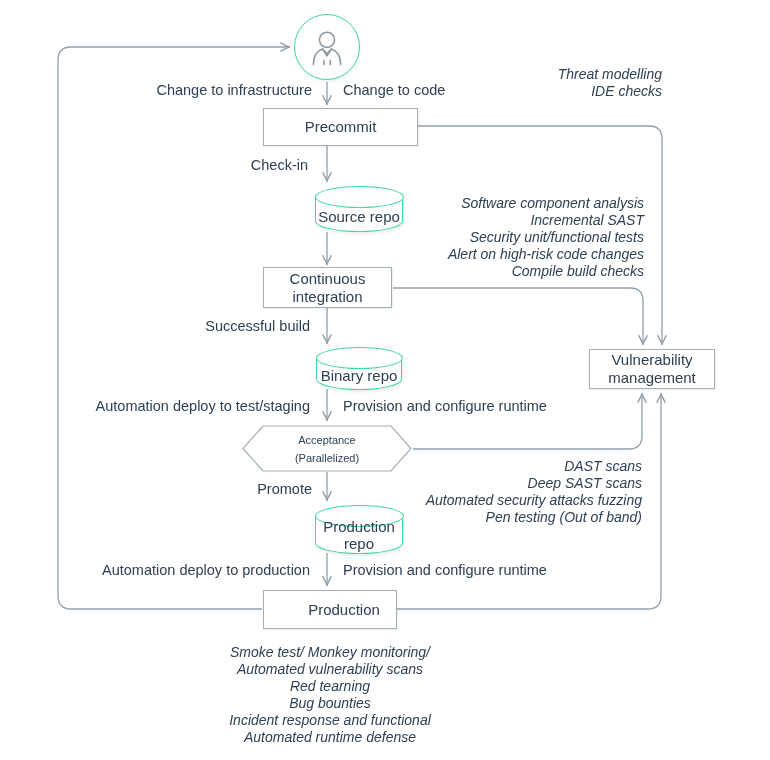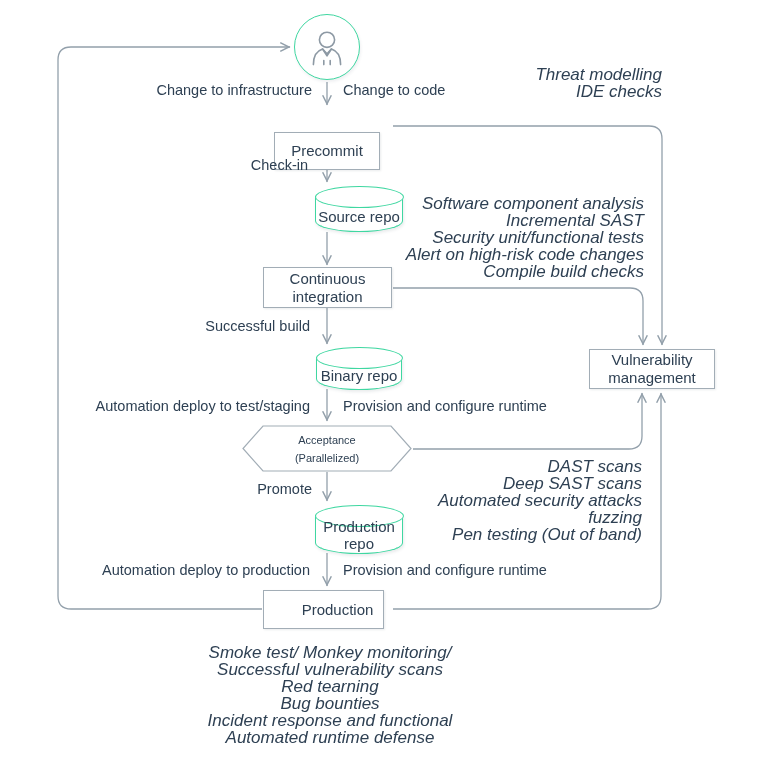--- a/index.html
+++ b/index.html
@@ -84,21 +84,21 @@
   .lbl {
     position: absolute;
     font-size: 14.5px;
     line-height: 17px;
     color: var(--text-dark);
     white-space: nowrap;
   }
   .ann {
     position: absolute;
     font-style: italic;
-    font-size: 17px;
+    font-size: 14px;
     line-height: 17px;
     color: var(--text-dark);
   }
   .ann span { display: block; }
   .t-right { text-align: right; }
   .t-center { text-align: center; }
   .italic { font-style: italic; }
 </style>
 </head>
 <body>
@@ -129,25 +129,25 @@
     <svg width="48" height="48" viewBox="0 0 60 60" aria-hidden="true">
       <g fill="none" stroke="var(--icon-gray,#8d99a4)" stroke-width="2" stroke-linecap="round" stroke-linejoin="round">
         <circle cx="30" cy="21" r="9.5"></circle>
         <path d="M13,52 Q13,36 24.5,32.5 L30,38.5 L35.5,32.5 Q47,36 47,52"></path>
         <path d="M24.5,32.5 L30,41 L35.5,32.5"></path>
         <path d="M26,47 V52 M34,47 V52"></path>
       </g>
     </svg>
   </div>
 
-  <div class="box" style="left:274px; top:108px; width:106px; height:38px;margin-top:24px;">Precommit</div>
+  <div class="box" style="left:263px; top:108px; width:155px; height:38px;">Precommit</div>
 
   <div class="box" style="left:263px; top:267px; width:129px; height:41px; padding:0 8px;">Continuous integration</div>
 
-  <div class="box" style="left:263px; top:590px; width:121px; height:39px;padding-left:28px;">Production</div>
+  <div class="box" style="left:263px; top:590px; width:134px; height:39px;padding-left:28px;">Production</div>
 
   <div class="box" style="left:589px; top:349px; width:126px; height:40px; padding:0 10px;">Vulnerability management</div>
 
   <div class="cylinder" style="left:283px; top:196px; width:88px; height:36px;">
     <span class="cyl-label">Source repo</span>
   </div>
 
   <div class="cylinder" style="left:284px; top:357px; width:86px; height:33px;">
     <span class="cyl-label">Binary repo</span>
   </div>
@@ -188,20 +188,20 @@
 
   <div class="ann t-right" style="left:380px; top:458px; width:262px;">
     <span>DAST scans</span>
     <span>Deep SAST scans</span>
     <span>Automated security attacks fuzzing</span>
     <span>Pen testing (Out of band)</span>
   </div>
 
   <div class="ann t-center" style="left:170px; top:644px; width:320px;">
     <span>Smoke test/ Monkey monitoring/</span>
-    <span>Successful vulnerability scans</span>
+    <span>Automated vulnerability scans</span>
     <span>Red tearning</span>
     <span>Bug bounties</span>
     <span>Incident response and functional</span>
     <span>Automated runtime defense</span>
   </div>
 
 </div>
 
 </body></html>

